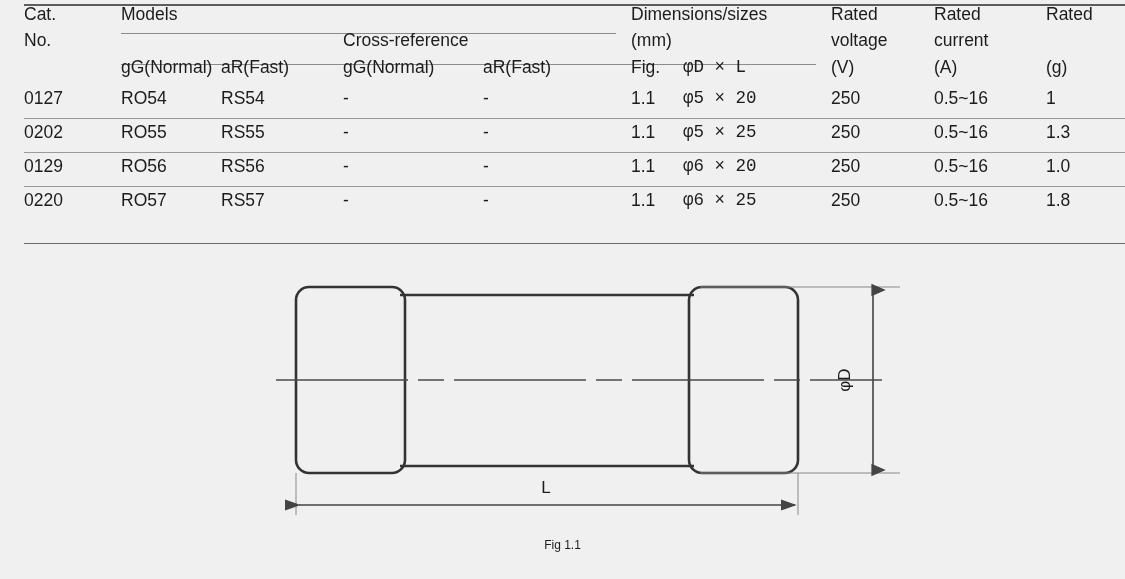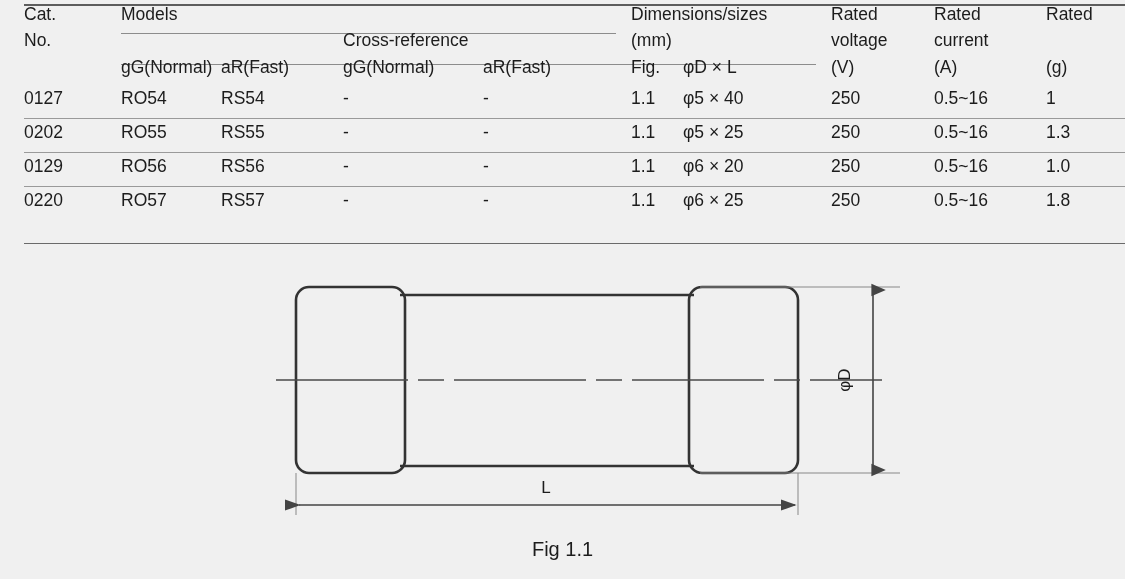--- a/index.html
+++ b/index.html
@@ -90,38 +90,38 @@
   .c-gg     { width: 100px; }
   .c-ar     { width: 122px; }
   .c-xgg    { width: 140px; }
   .c-xar    { width: 148px; }
   .c-fig    { width: 52px; }
   .c-dim    { width: 148px; }
   .c-volt   { width: 103px; }
   .c-curr   { width: 112px; }
   .c-wt     { width: auto; }
 
-  .phi { font-family: Liberation Sans, sans-serif; }
+  .phi { font-family: Liberation Mono, monospace; }
 
   
   #drawing {
     position: absolute;
     left: 0;
     top: 250px;
     width: 1125px;
     height: 329px;
   }
   #drawing svg { display: block; }
   .fig-caption {
     position: absolute;
     left: 0;
     top: 288px;
     width: 1125px;
     text-align: center;
-    font-size: 20px;
+    font-size: 12px;
     color: #1c1c1c;
   }
 </style>
 </head>
 <body>
 
 <div id="spec-table-wrap">
 
   <div class="topline"></div>
 
@@ -177,21 +177,21 @@
       </tr>
     </thead>
     <tbody id="table-body">
         <tr class="datarow first">
           <td>0127</td>
           <td>RO54</td>
           <td>RS54</td>
           <td>-</td>
           <td>-</td>
           <td>1.1</td>
-          <td class="phi">φ5 × 40</td>
+          <td class="phi">φ5 × 20</td>
           <td>250</td>
           <td>0.5~16</td>
           <td>1</td>
         </tr>
         <tr class="datarow">
           <td>0202</td>
           <td>RO55</td>
           <td>RS55</td>
           <td>-</td>
           <td>-</td>

